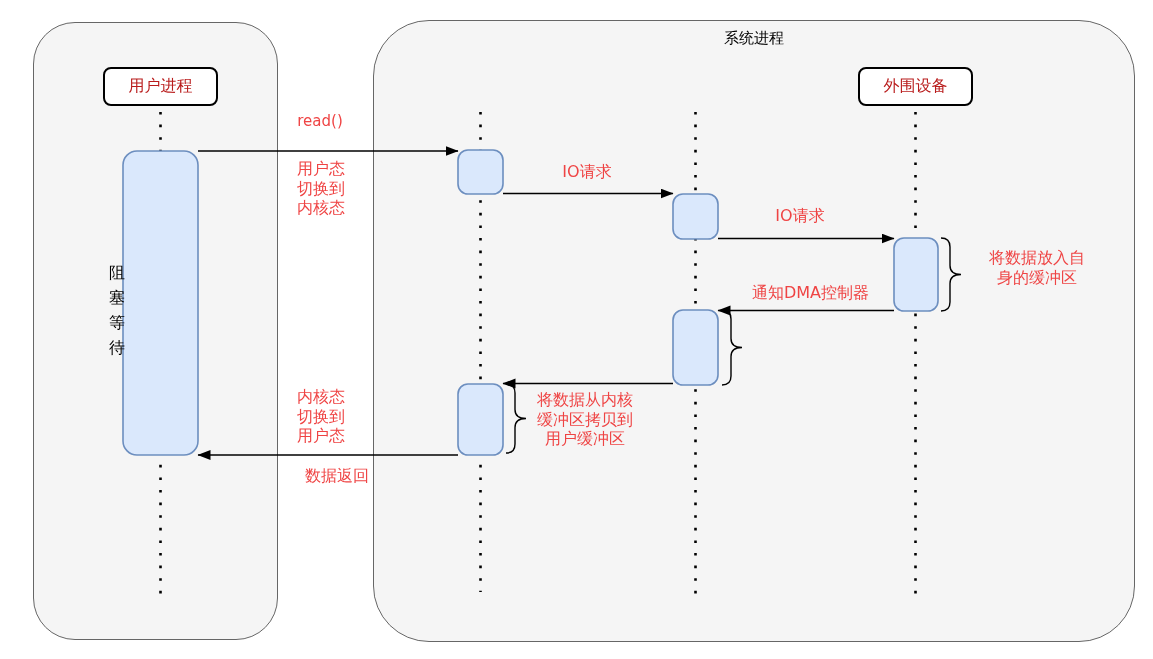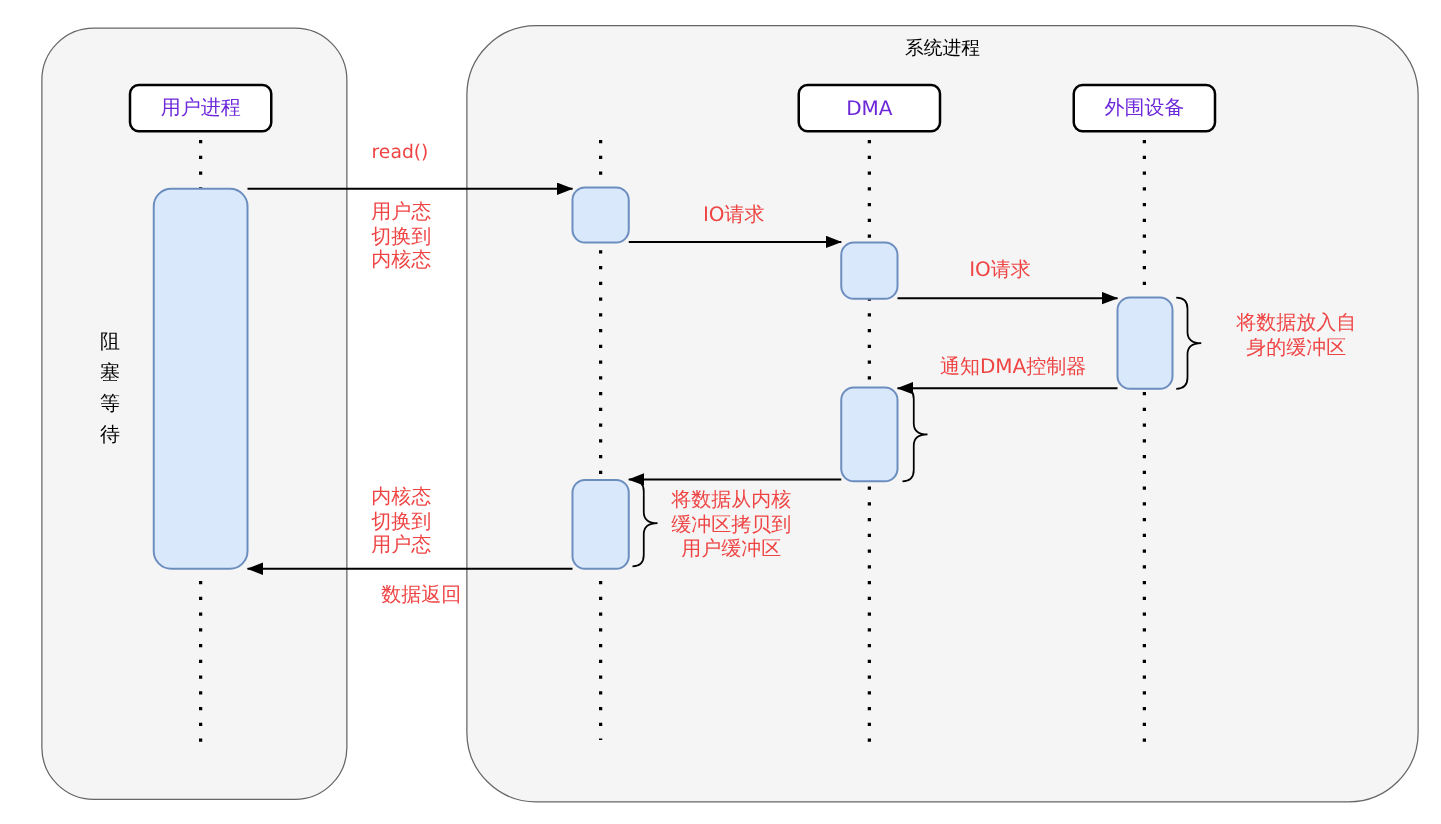--- a/index.html
+++ b/index.html
@@ -18,27 +18,27 @@
   .frame{position:absolute;background:var(--container-fill);border:1.5px solid var(--container-border);}
   .left-frame{left:33px;top:22px;width:245px;height:618px;border-radius:42px;}
   .right-frame{left:373px;top:20px;width:762px;height:622px;border-radius:56px;font-family:Liberation Serif, serif;}
   .frame-title{position:absolute;top:8px;left:0;width:100%;text-align:center;
     font-size:15px;color:#000;}
 
   .overlay{position:absolute;left:0;top:0;z-index:2;}
 
   .actor{position:absolute;top:67px;width:115px;height:39px;z-index:3;
     background:var(--actor-fill);border:2px solid var(--actor-border);border-radius:8px;
-    display:flex;align-items:center;justify-content:center;font-size:16px;color:#6d28d9;}
+    display:flex;align-items:center;justify-content:center;font-size:16px;color:#b91c1c;}
 
   .lbl{position:absolute;z-index:4;color:#ef4444;font-size:15px;text-align:center;
     white-space:pre-line;line-height:19px;}
   .lbl.cjk{font-size:16px;line-height:19.5px;}
   .note-vertical{position:absolute;z-index:4;color:#000;font-size:16px;line-height:25px;
-    width:18px;word-break:break-all;text-align:center;}
+    width:18px;word-break:break-all;text-align:center;margin-left:29px;}
 
   .lifeline{stroke:var(--line-color);stroke-width:2.6;stroke-dasharray:2.6 10;fill:none;}
   .activation{fill:var(--activation-fill);stroke:var(--activation-border);stroke-width:1.6;}
   .msg{stroke:var(--line-color);stroke-width:1.6;fill:none;}
   .brace{stroke:var(--line-color);stroke-width:1.4;fill:none;}
 </style>
 </head>
 <body>
 
 <div class="canvas">
@@ -73,21 +73,20 @@
     <line class="msg" marker-end="url(#arrow)" x1="894" y1="310.5" x2="718" y2="310.5"></line>
     <line class="msg" marker-end="url(#arrow)" x1="673" y1="383.5" x2="503" y2="383.5"></line>
     <line class="msg" marker-end="url(#arrow)" x1="458" y1="455" x2="198" y2="455"></line>
 
     <path class="brace" d="M941,238 Q950,238 950,247 L950,265.5 Q950,274.5 961,274.5 Q950,274.5 950,283.5 L950,302 Q950,311 941,311"></path>
     <path class="brace" d="M722,310 Q731,310 731,319 L731,338.5 Q731,347.5 742,347.5 Q731,347.5 731,356.5 L731,376 Q731,385 722,385"></path>
     <path class="brace" d="M506,384 Q515,384 515,393 L515,409.5 Q515,418.5 526,418.5 Q515,418.5 515,427.5 L515,444 Q515,453 506,453"></path>
   </svg>
 
   <div class="actor" style="left:103px">用户进程</div>
-  <div class="actor" style="left:638px">DMA</div>
   <div class="actor" style="left:858px">外围设备</div>
 
   <div class="lbl" style="left:288px;top:112px;width:64px">read()</div>
   <div class="lbl cjk" style="left:290px;top:159px;width:62px">用户态
 切换到
 内核态</div>
   <div class="lbl cjk" style="left:545px;top:162px;width:84px">IO请求</div>
   <div class="lbl cjk" style="left:758px;top:206px;width:84px">IO请求</div>
   <div class="lbl cjk" style="left:733px;top:283px;width:155px">通知DMA控制器</div>
   <div class="lbl cjk" style="left:968px;top:248px;width:138px">将数据放入自

